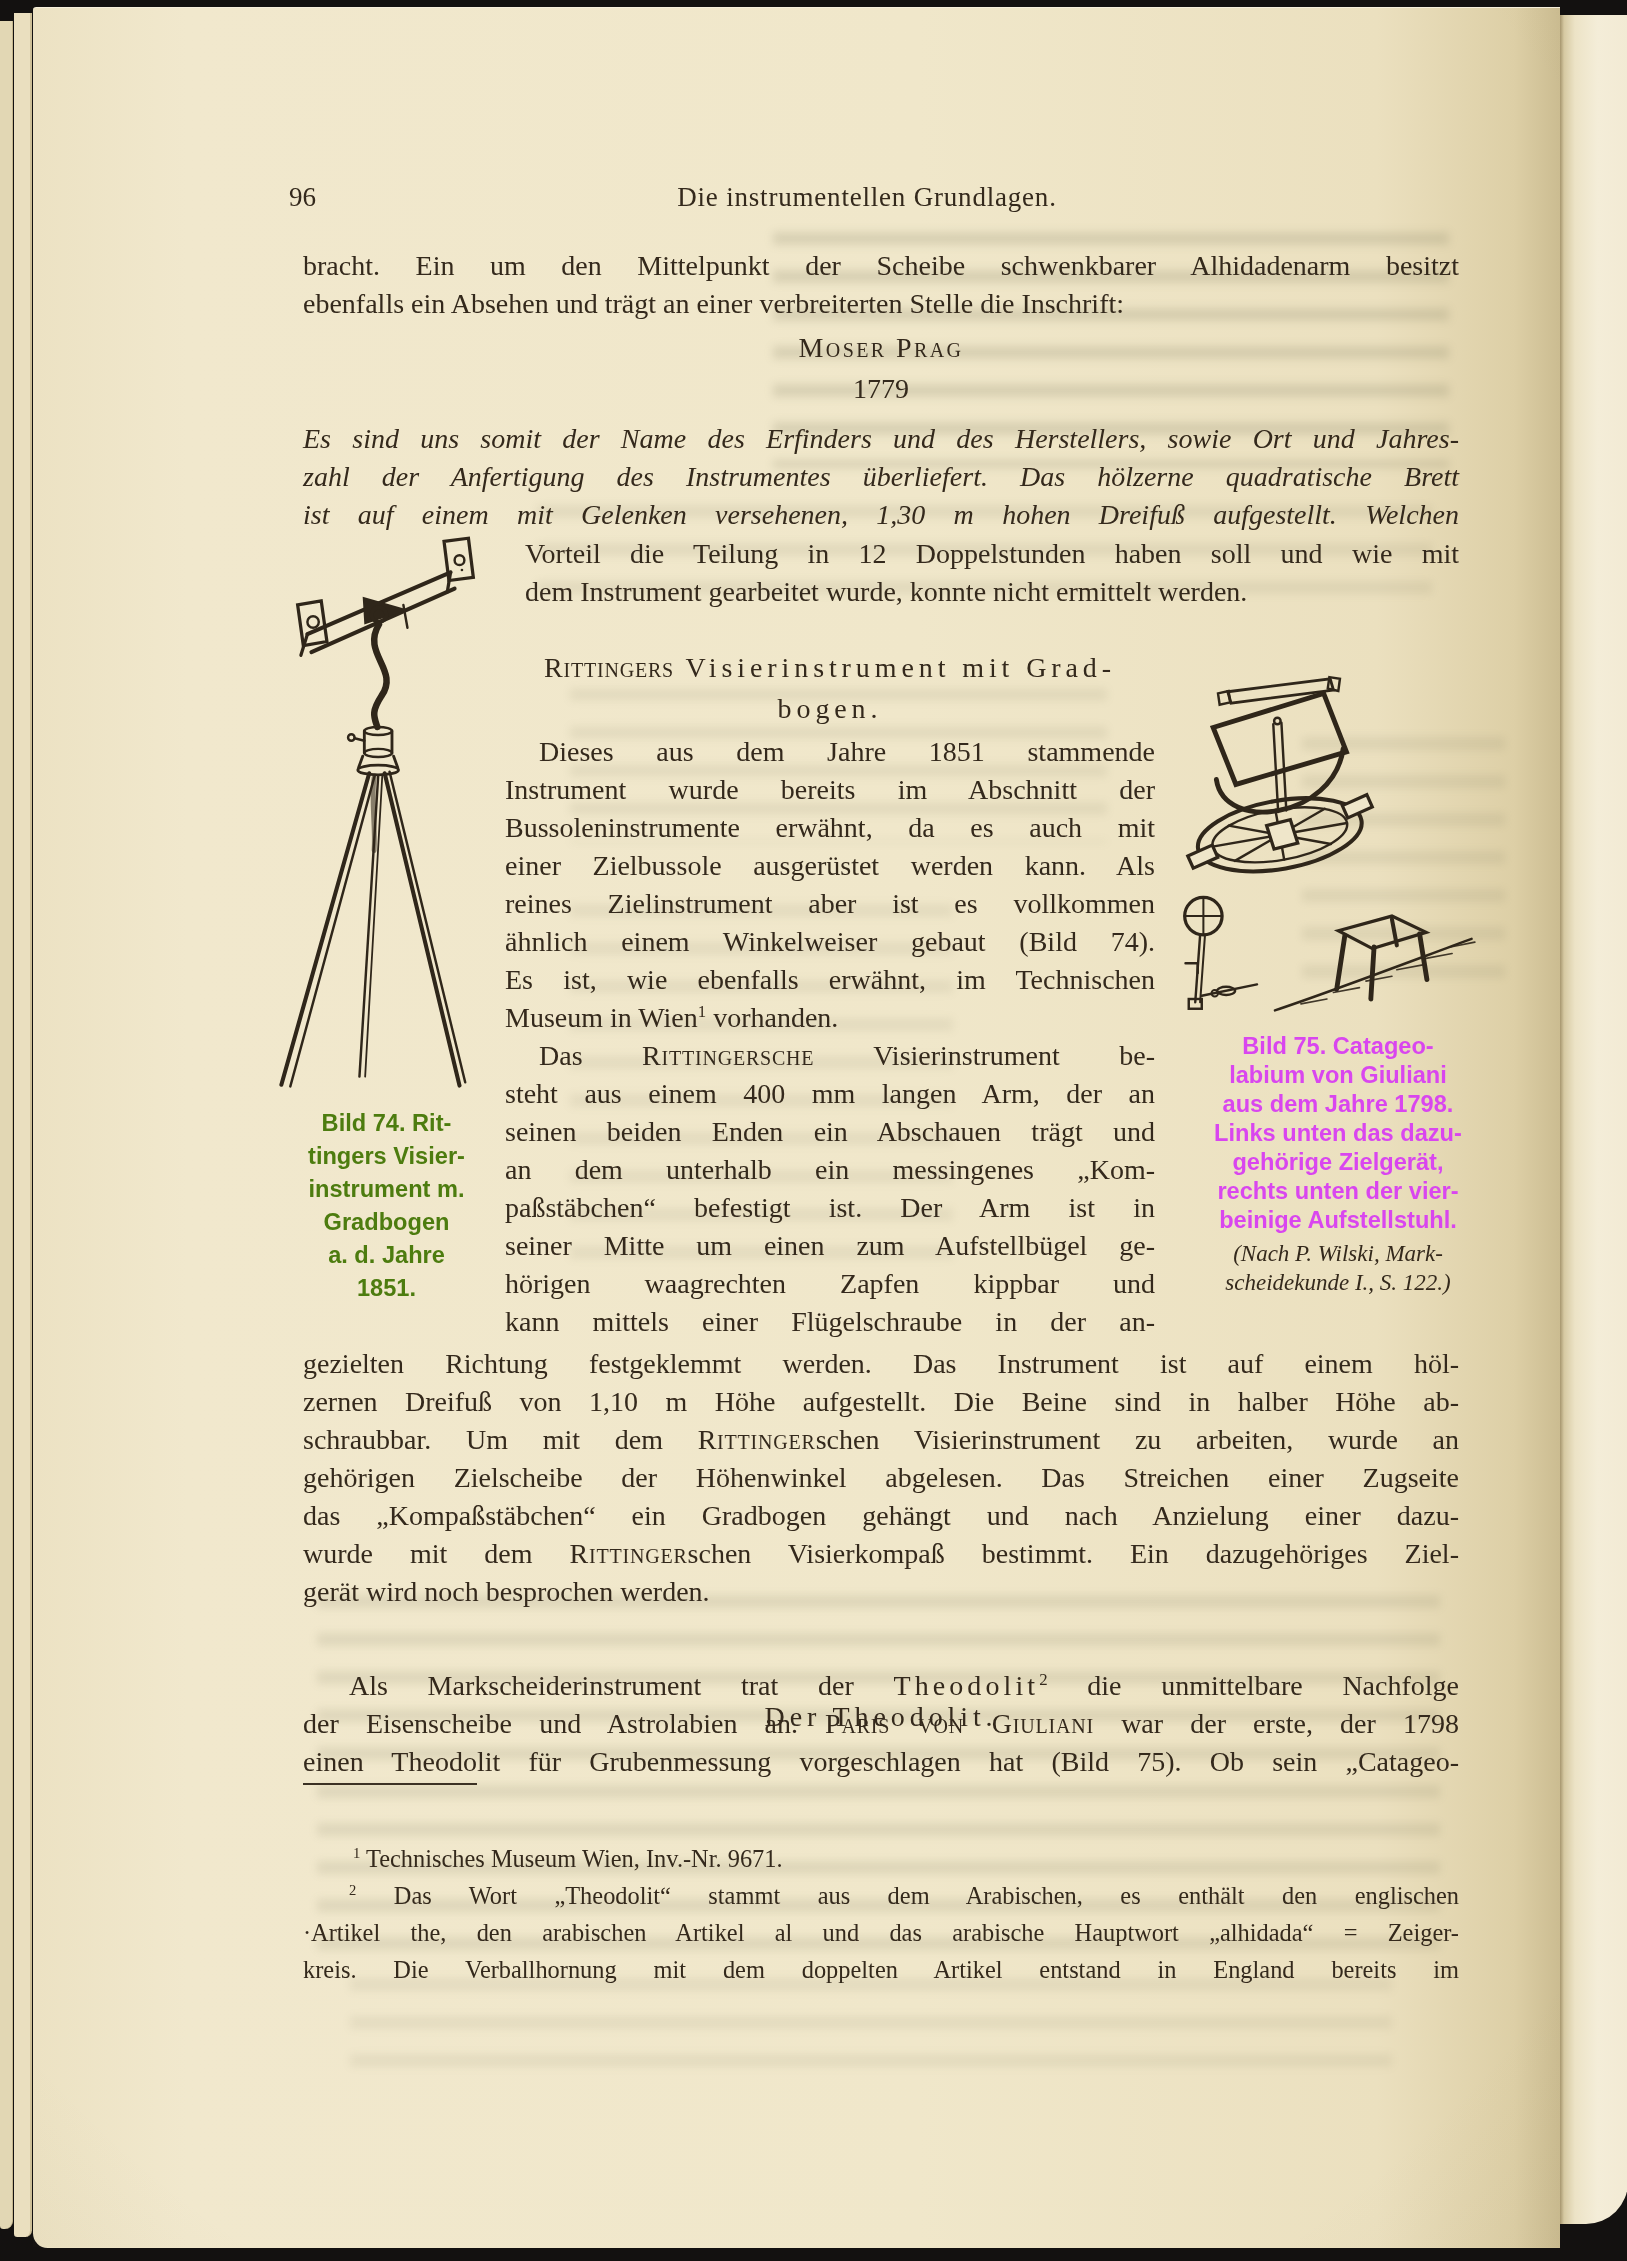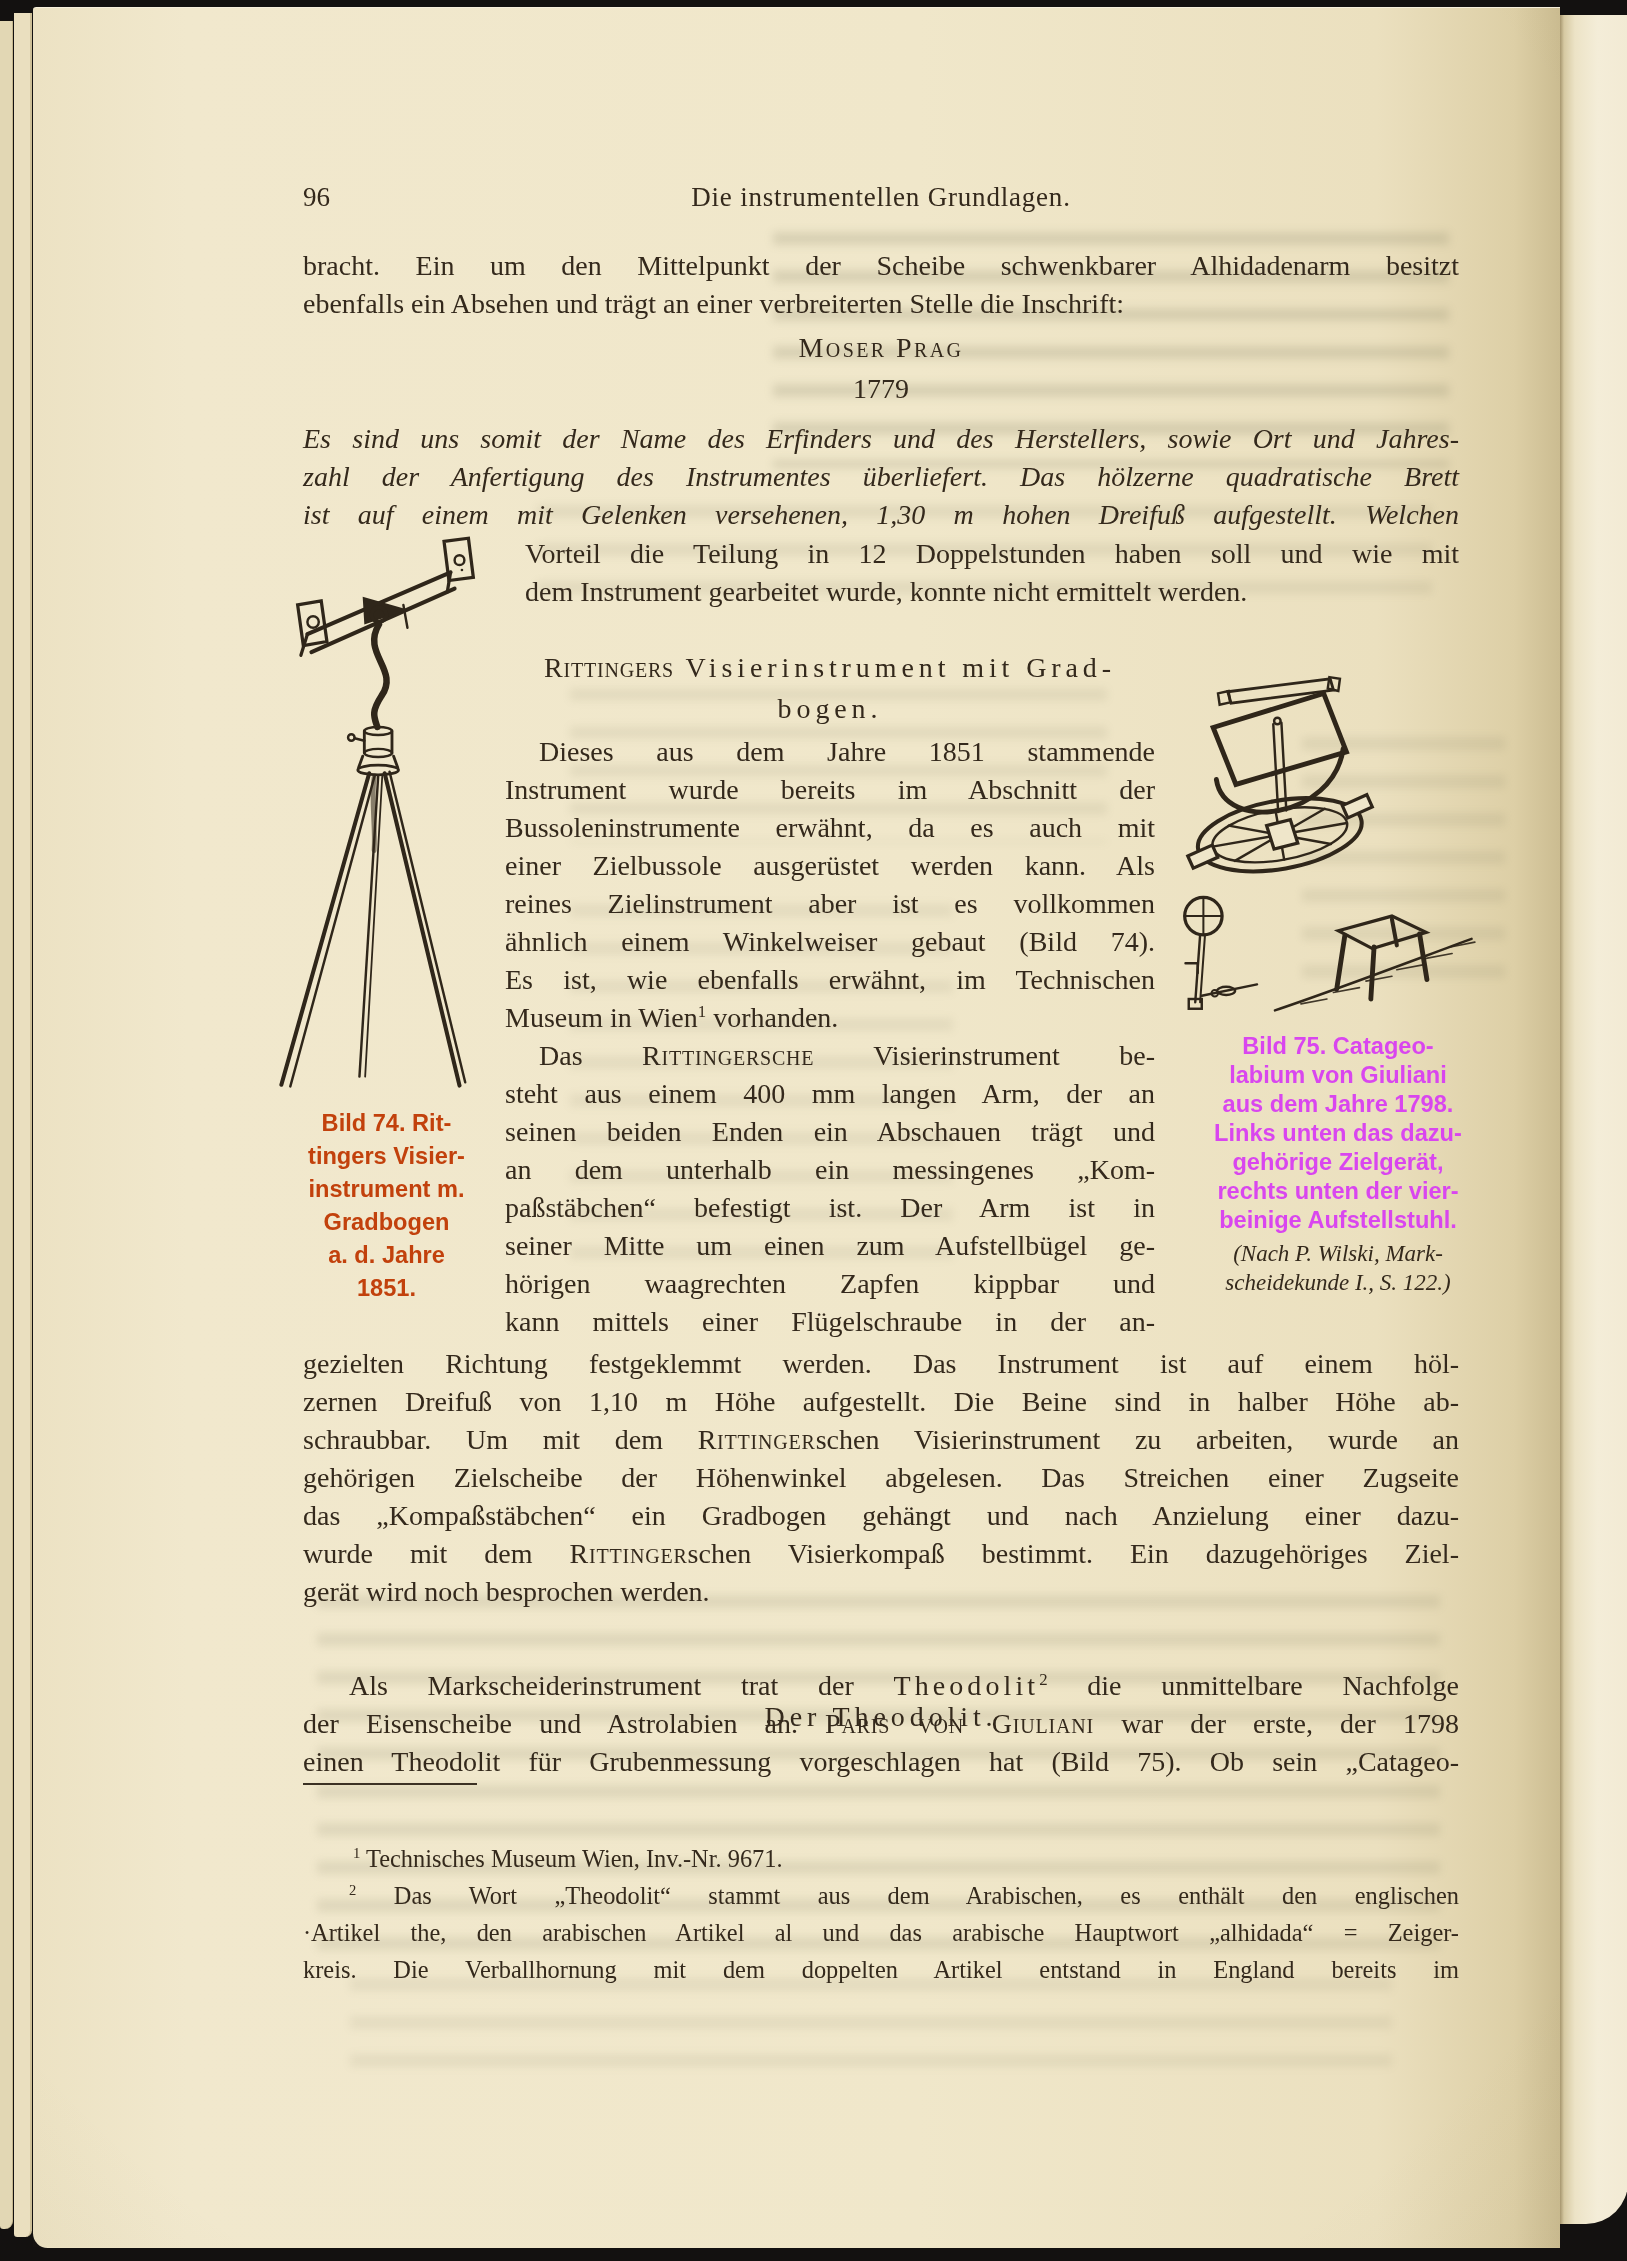--- a/index.html
+++ b/index.html
@@ -25,27 +25,27 @@
          background:repeating-linear-gradient(180deg, rgba(125,122,92,.40) 0 13px, rgba(125,122,92,0) 13px 38px);
          filter:blur(4.1px);}
   
   .lines{position:absolute;font-size:28px;line-height:38px;}
   .tline{text-align:justify;text-align-last:justify;white-space:nowrap;}
   .tline.l{text-align:left;text-align-last:left;}
   .tline.c{text-align:center;text-align-last:center;white-space:normal;}
   .sc{font-variant:small-caps;letter-spacing:0.8px;}
   .g{letter-spacing:4.1px;}
   sup{font-size:60%;vertical-align:super;line-height:0;}
-  .headrow{position:absolute;left:303px;top:182px;width:1156px;font-size:27px;}
+  .headrow{position:absolute;left:289px;top:182px;width:1156px;font-size:27px;}
   .pagenum{position:absolute;left:0;top:0;}
   .runhead{text-align:center;letter-spacing:0.8px;}
   .center-line{position:absolute;left:303px;width:1156px;text-align:center;}
   .heading{letter-spacing:4.9px;}
   .cap74{position:absolute;left:293px;top:1107px;width:187px;
-         font-family:"Liberation Sans", sans-serif;font-weight:700;font-size:23.6px;line-height:33px;color:#c2410c;}
+         font-family:"Liberation Sans", sans-serif;font-weight:700;font-size:23.6px;line-height:33px;color:#4d7c0f;}
   .cap75{position:absolute;left:1164px;top:1032px;width:348px;
          font-family:"Liberation Sans", sans-serif;font-weight:700;font-size:23.6px;line-height:29px;color:#d946ef;}
   .credit{position:absolute;left:1164px;top:1239px;width:348px;
           font-family:"Liberation Serif", serif;font-style:italic;font-size:23px;line-height:29px;}
   .cap74 .tline,.cap75 .tline,.credit .tline{text-align:center;text-align-last:center;}
   .footrule{position:absolute;left:303px;top:1783px;width:174px;height:2.4px;background:#3b3124;}
   .footnotes{font-size:24.4px;line-height:37px;}
   svg{position:absolute;overflow:visible;}
   .ink{stroke:#2f261a;fill:none;}
 </style>

